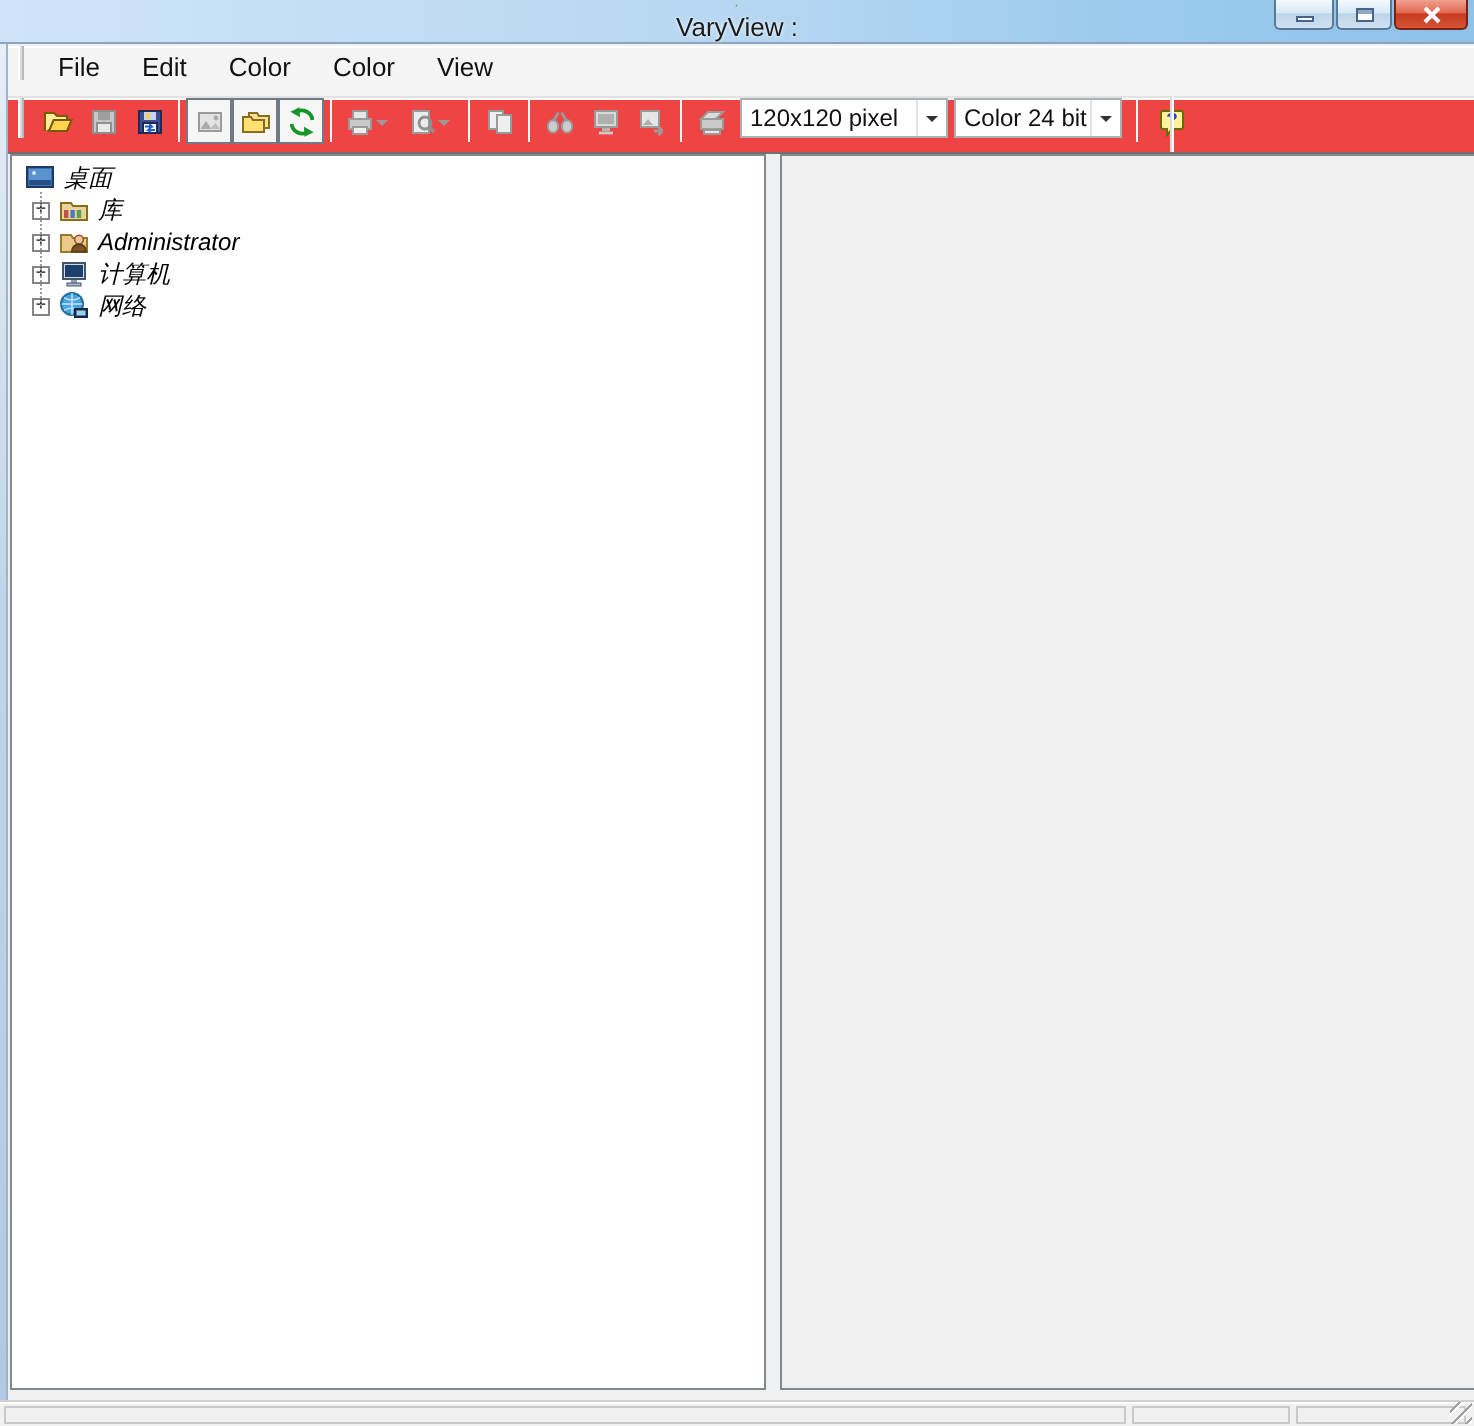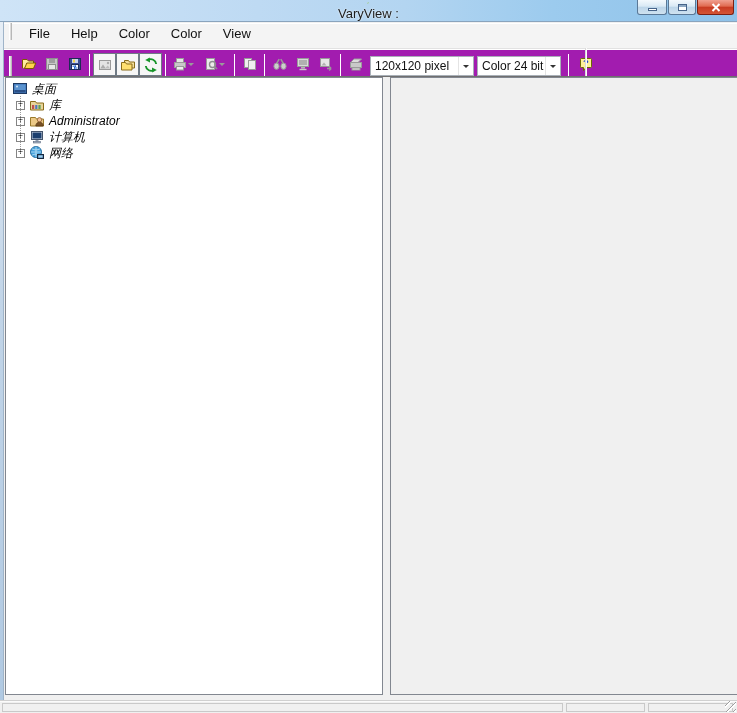--- a/index.html
+++ b/index.html
@@ -28,22 +28,22 @@
 
   
   .menubar { position:absolute; top:23px; left:4px; right:0; height:25px; background:#f4f4f4;
     box-shadow:inset 0 1px 0 #ffffff; display:flex; align-items:flex-start; }
   .gripper { width:3px; height:17px; margin-left:5px; background:#dcdcdc;
     border-left:1px solid #ffffff; border-right:1px solid #b8b8b8; }
   .menu-item { font-size:13px; color:#111; padding:3px 9px; margin-left:3px; cursor:default; }
   .menu-item:first-of-type { margin-left:8px; }
 
   
-  .toolbar { position:absolute; top:48px; left:4px; right:0; height:28px; background:#a21caf;
-    border-top:1px solid #e2e2e2; box-shadow:inset 0 1px 0 #ffffff; display:flex; align-items:flex-end; }
+  .toolbar { position:absolute; top:48px; left:4px; right:0; height:28px; background:#ef4444;
+    border-top:1px solid #e2e2e2; box-shadow:inset 0 1px 0 #ffffff; display:flex; align-items:flex-start; }
   .toolbar .gripper { margin-left:5px; height:20px; }
   .tbtn { width:23px; height:24px; display:flex; align-items:center; justify-content:center; background:transparent; border:none; }
   .tbtn svg { width:16px; height:16px; }
   .tbtn-bordered { width:23px; height:23px; border:1px solid #6f7a85; background:#f6f6f6; }
   .drop-arrow { width:0; height:0; border:3px solid transparent; border-top-color:#9a9a9a; margin:3px 4px 0 0; }
   .tsep { width:1px; height:22px; background:#c6c6c6; border-right:1px solid #ffffff; margin:0 3px; }
   .combo { height:20px; background:#ffffff; border:1px solid #a9b0b8; display:flex; align-items:center; margin-left:3px; }
   .combo-size { width:104px; } .combo-color { width:84px; }
   .combo-value { flex:1; font-size:12px; color:#111; padding-left:4px; white-space:nowrap; overflow:hidden; }
   .combo-btn { width:15px; height:100%; display:flex; align-items:center; justify-content:center; border-left:1px solid #e4e4e4; }
@@ -105,21 +105,21 @@
         </svg>
       </div>
     </div>
   </div>
 
   <div class="frame-left"></div>
 
   <div class="menubar">
     <div class="gripper"></div>
     <span class="menu-item">File</span>
-    <span class="menu-item">Help</span>
+    <span class="menu-item">Edit</span>
     <span class="menu-item">Color</span>
     <span class="menu-item">Color</span>
     <span class="menu-item">View</span>
   </div>
 
   <div class="toolbar">
     <div class="gripper"></div>
 
     <div class="tbtn" style="margin-left:5px;">
       <svg viewBox="0 0 16 16">

